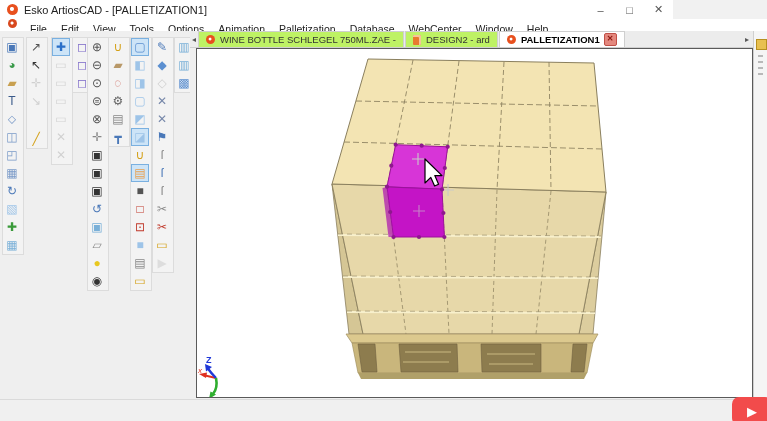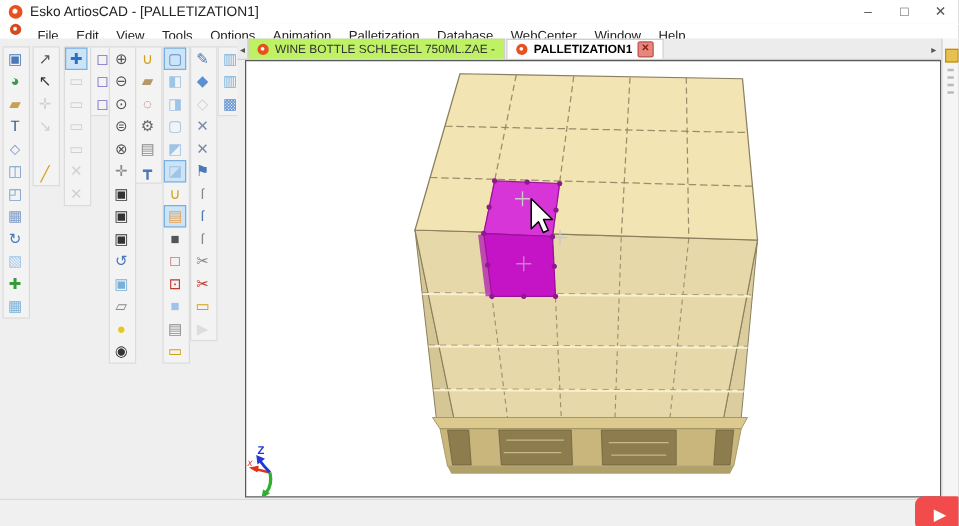--- a/index.html
+++ b/index.html
@@ -1,20 +1,20 @@
 <!DOCTYPE html>
 <html style="--box-top: #f3e4b3; --box-front: #e7d8a9; --box-side-left: #d5c695; --box-side-right: #dccd9e; --edge: #8a7f5e; --edge-light: #f8f0cc; --selected-top: #d735d7; --selected-front: #c414c6; --selected-handle: #8e188e; --pallet-deck: #dcc98e; --pallet-wood: #c9b67c; --pallet-block: #8d7c4e; --pallet-bottom: #b0a069; --axis-x: #e03020; --axis-z: #2038d8; --axis-y: #2fae2f;"><head>
 <meta charset="utf-8">
 <style>
   html,body{margin:0;padding:0;background:#888;}
   .screen{position:relative;width:767px;height:421px;background:#f1f1f1;overflow:hidden;
           font-family:"Liberation Sans",sans-serif;color:#1a1a1a;}
 
   
-  .titlebar{position:absolute;left:0;top:0;width:767px;height:19px;background:#ffffff;
+  .titlebar{position:absolute;left:0;top:0;width:673px;height:19px;background:#ffffff;
             display:flex;align-items:center;border-bottom:1px solid #f0f0f0;}
   .app-icon{width:11px;height:11px;border-radius:50%;margin:0 6px 0 7px;
             background:radial-gradient(circle at 45% 45%, #fff 0 1.5px, #e8501e 2.5px);}
   .title-text{font-size:11px;color:#222;}
   .win-controls{margin-left:auto;display:flex;height:100%;}
   .win-btn{width:29px;height:19px;display:flex;align-items:center;justify-content:center;
            font-size:11px;color:#555;cursor:default;}
 
   
   .menubar{position:absolute;left:0;top:19px;width:767px;height:12px;background:#ffffff;
@@ -188,20 +188,24 @@
       </div>
 
     <div class="workarea">
       <div class="tabbar">
         <span class="tab-scroll">◂</span>
         <span class="tabs-host" style="display:flex;align-items:flex-end;">
             <span class="tab">
               <span class="tab-ico-esko"></span>
               <span>WINE BOTTLE SCHLEGEL 750ML.ZAE -</span>
             </span>
+            <span class="tab">
+              <span class="tab-ico-doc"></span>
+              <span>DESIGN2 - ard</span>
+            </span>
             <span class="tab active">
               <span class="tab-ico-esko"></span>
               <span>PALLETIZATION1</span>
               <span class="tab-close">✕</span>
             </span>
           </span>
         <span class="tab-scroll right">▸</span>
       </div>
 
       <div class="canvas-wrap">

